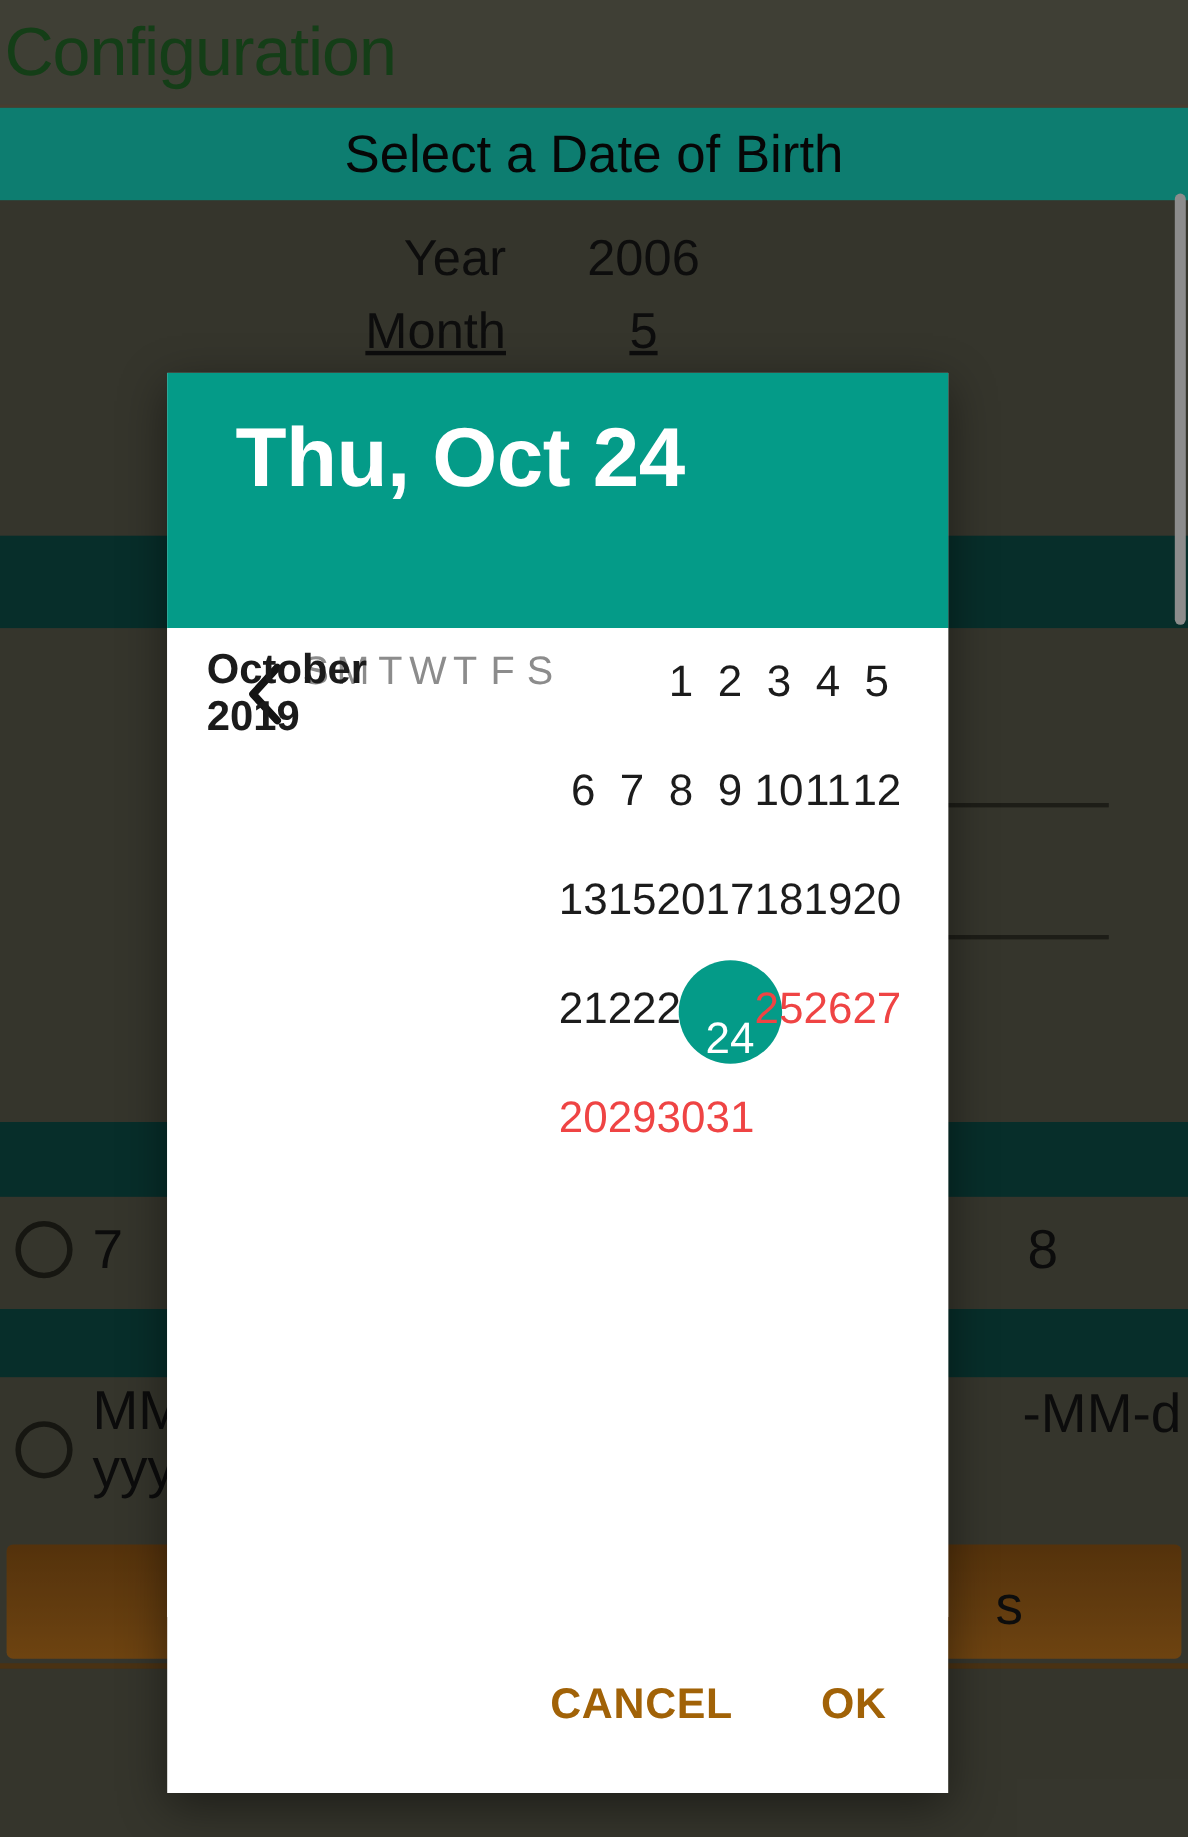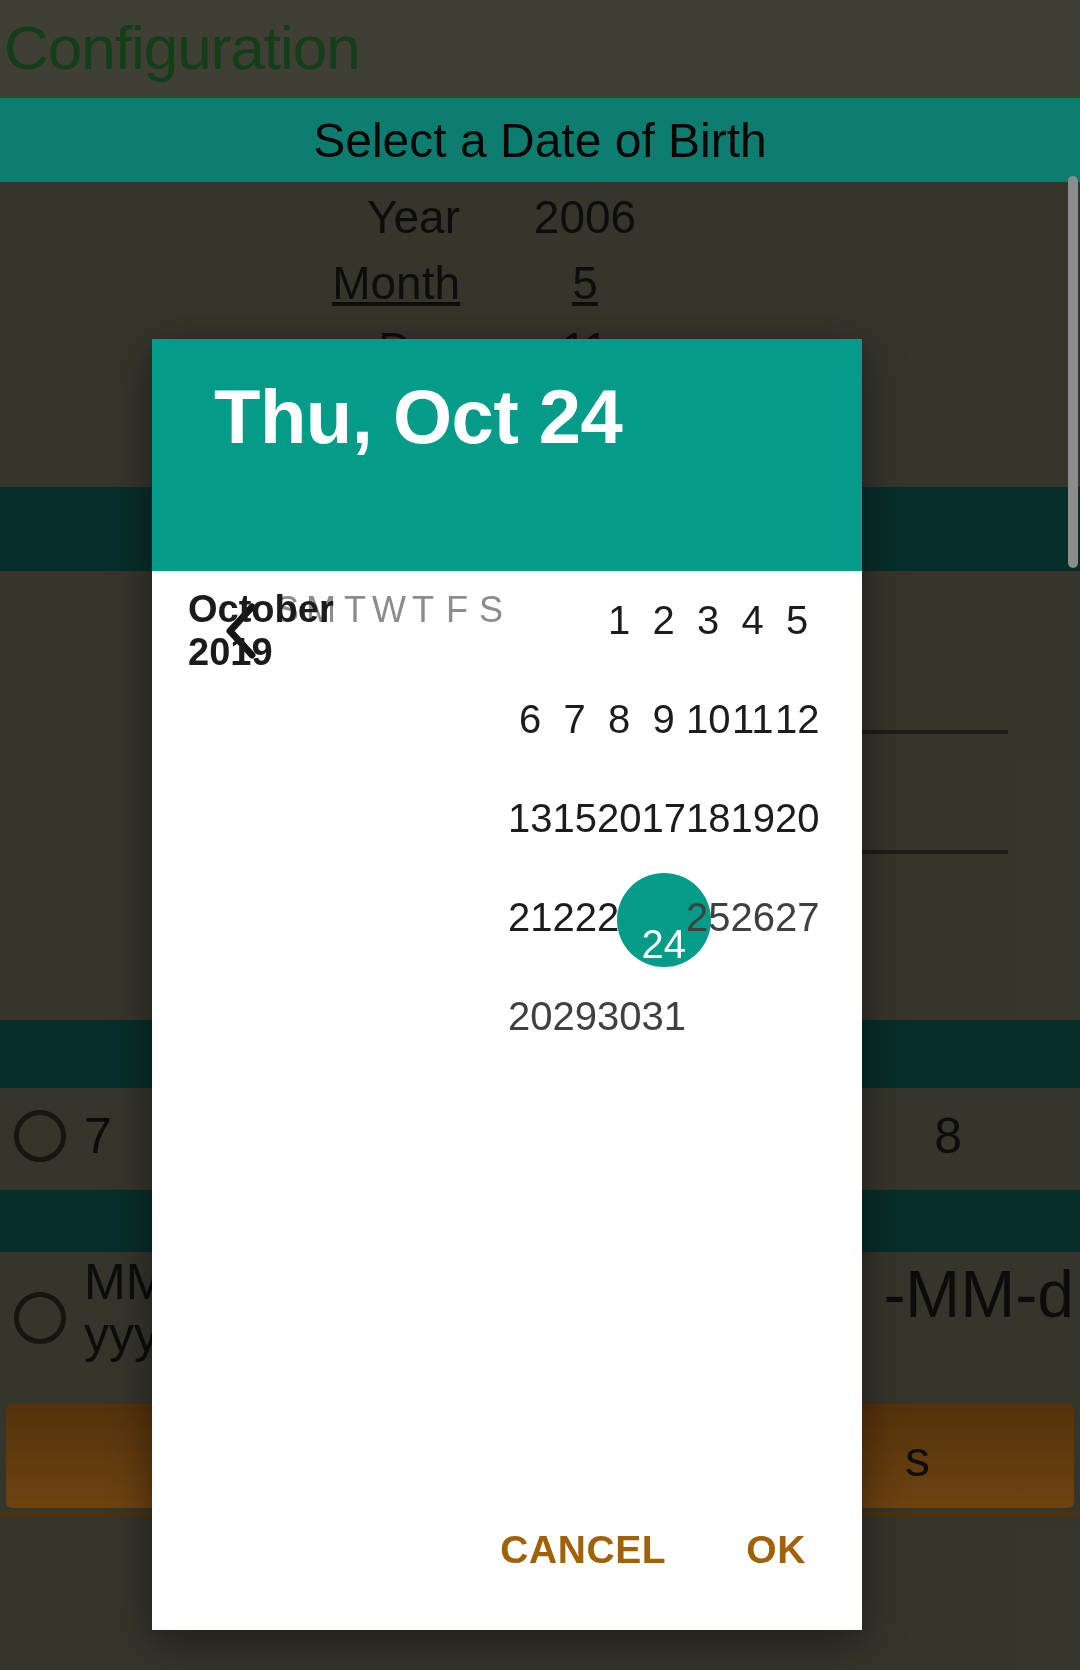--- a/index.html
+++ b/index.html
@@ -36,21 +36,21 @@
     top:98px; height:84px;
     background:#14b8a6;
     display:flex; align-items:center; justify-content:center;
   }
   #bg-sectionbar-title {
     font-size:48px; color:#0a0a0a;
   }
 
   .bg-kv {
     display:flex; align-items:center;
-    font-size:46px; color:#141414;
+    font-size:46px; color:#141414;margin-top:17px;
   }
   .bg-kv .k { width:460px; text-align:right; padding-right:0; }
   .bg-kv .v { width:250px; text-align:center; }
 
   #bg-kv-year  { top:184px; height:66px; }
   #bg-kv-month { top:250px; height:66px;text-decoration:underline; }
   #bg-kv-day   { top:316px; height:66px; }
 
   #bg-bar2 { top:487px; height:84px; background:#0b443e; }
 
@@ -81,21 +81,21 @@
   .bg-radio-label {
     font-size:50px; color:#121212; margin-left:18px;
     line-height:1.05;
   }
   .bg-right-num {
     position:absolute; right:118px;
     font-size:50px; color:#121212;
   }
   .bg-right-fmt {
     position:absolute; right:6px;
-    font-size:66px; color:#121212; white-space:nowrap;
+    font-size:50px; color:#121212; white-space:nowrap;
   }
 
   #bg-bottombtn {
     top:1404px; height:104px; left:6px; right:6px;
     background:linear-gradient(#7c4a12,#a2641a);
     border-radius:6px;
   }
   #bg-bottombtn-label {
     position:absolute; right:150px; top:1430px;
     font-size:50px; color:#141414;
@@ -188,21 +188,21 @@
     grid-template-columns:repeat(7,1fr);
     grid-auto-rows:99px;
   }
   .day-cell {
     display:flex; align-items:center; justify-content:center;
     font-size:40px;
     color:#1c1c1c;
     position:relative;
   }
   .day-cell.empty { color:transparent; }
-  .day-cell.disabled { color:#404040; }
+  .day-cell.disabled { color:#ef4444; }
   .day-cell.selected {
     color:#ffffff;
     align-items:flex-end;
   }
   .day-cell.selected::before {
     content:"";
     position:absolute;
     width:94px; height:94px;
     border-radius:50%;
     background:#049b88;

